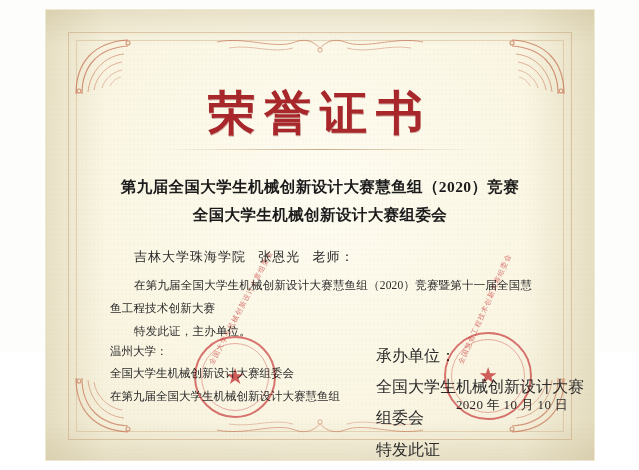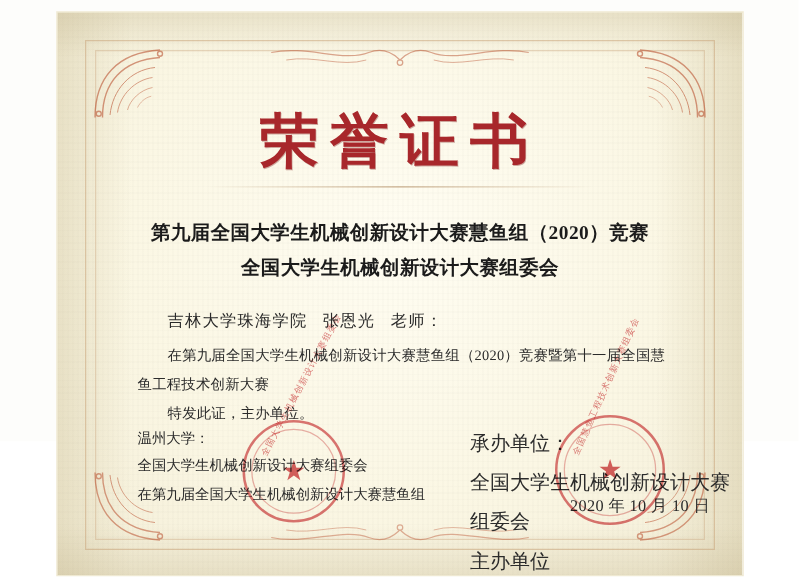--- a/index.html
+++ b/index.html
@@ -330,21 +330,21 @@
 
     <div class="sig-left">
       <div>温州大学：</div>
       <div>全国大学生机械创新设计大赛组委会</div>
       <div>在第九届全国大学生机械创新设计大赛慧鱼组</div>
     </div>
 
     <div class="sig-right">
       <div>承办单位：</div>
       <div>全国大学生机械创新设计大赛组委会</div>
-      <div>主办单位</div>
+      <div>特发此证</div>
     </div>
 
     <div class="sig-date">2020 年 10 月 10 日</div>
 
     <div class="seal seal-1">
       <div class="seal-ring"></div>
       <div class="seal-text">
         <span style="transform: rotate(-62deg) translate(0,-32px);">全国大学生机械创新设计大赛组委会</span>
       </div>
       <div class="seal-star">★</div>

